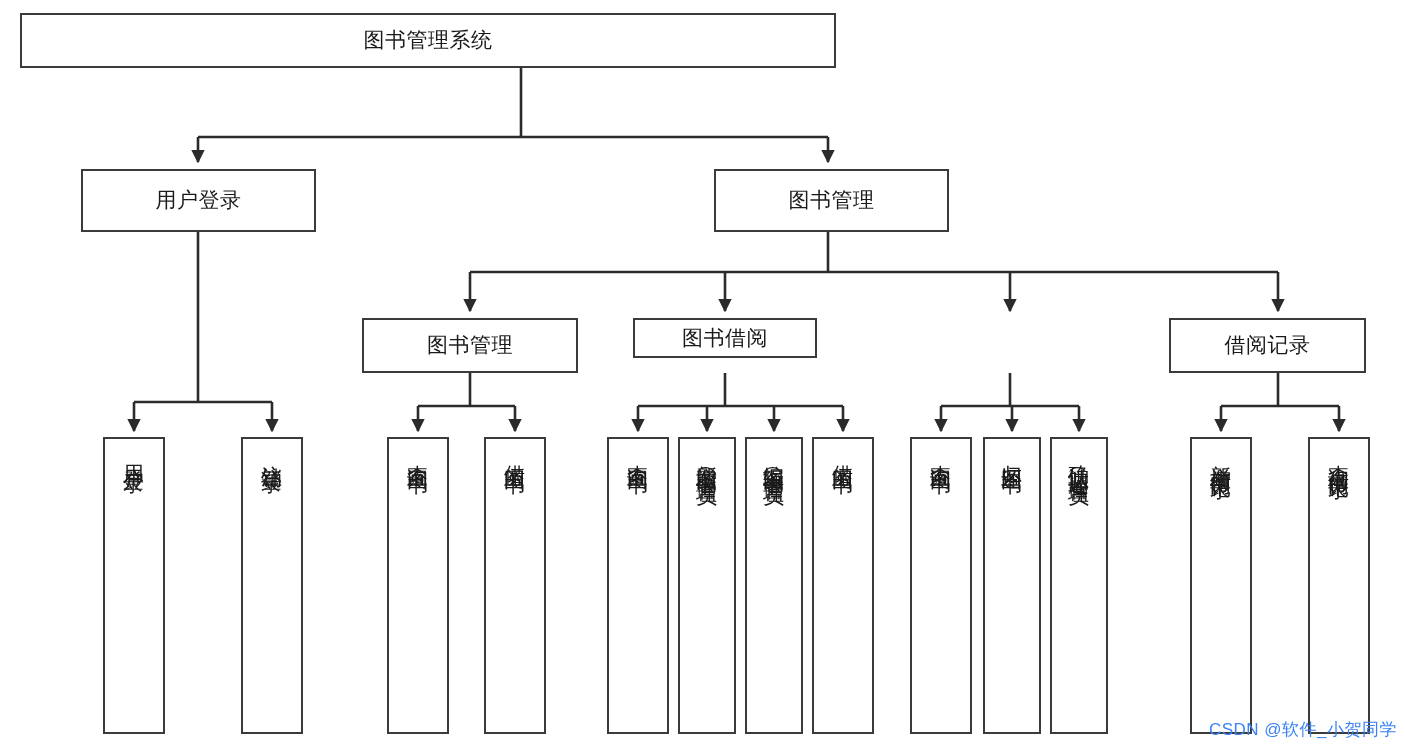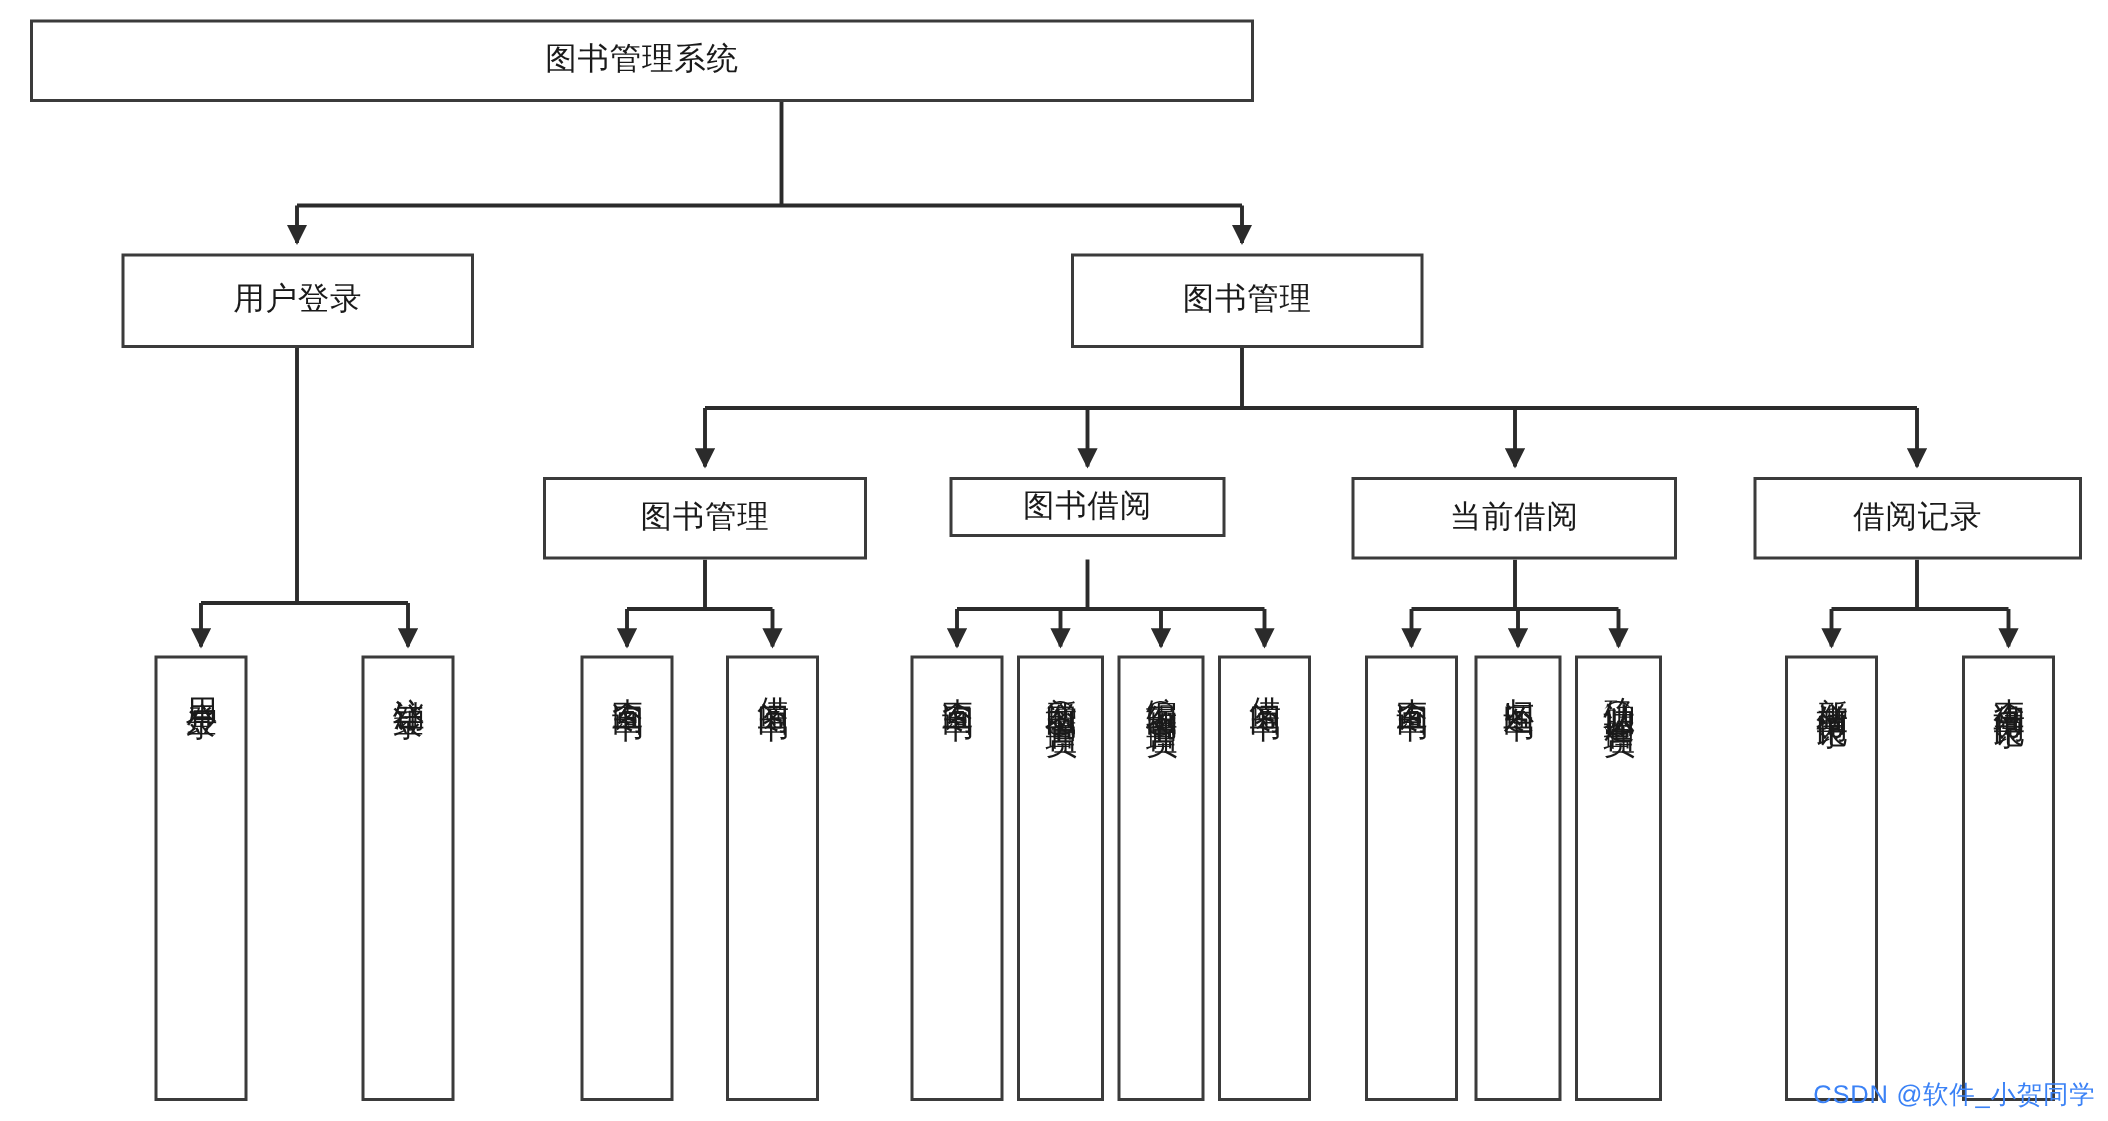--- a/index.html
+++ b/index.html
@@ -132,24 +132,21 @@
   <div class="node h" style="left: 714px; top: 169px; width: 235px; height: 63px;">
     <span class="label">图书管理</span>
   </div>
 
   <div class="node h" style="left: 362px; top: 318px; width: 216px; height: 55px;">
     <span class="label">图书管理</span>
   </div>
   <div class="node h" style="left: 633px; top: 318px; width: 184px; height: 40px;">
     <span class="label">图书借阅</span>
   </div>
-  <div class="node h" style="left: 901px; top: 318px; width: 217px; height: 55px;">
-    <span class="label">当前借阅</span>
-  </div>
-  <div class="node h" style="left: 1169px; top: 318px; width: 219px; height: 55px;">
+  <div class="node h" style="left: 1169px; top: 318px; width: 197px; height: 55px;">
     <span class="label">借阅记录</span>
   </div>
 
   <div class="node v" style="left: 103px; top: 437px; width: 62px; height: 297px;">
     <span class="label">用户登录</span>
   </div>
   <div class="node v" style="left: 241px; top: 437px; width: 62px; height: 297px;">
     <span class="label">注销登录</span>
   </div>
 

